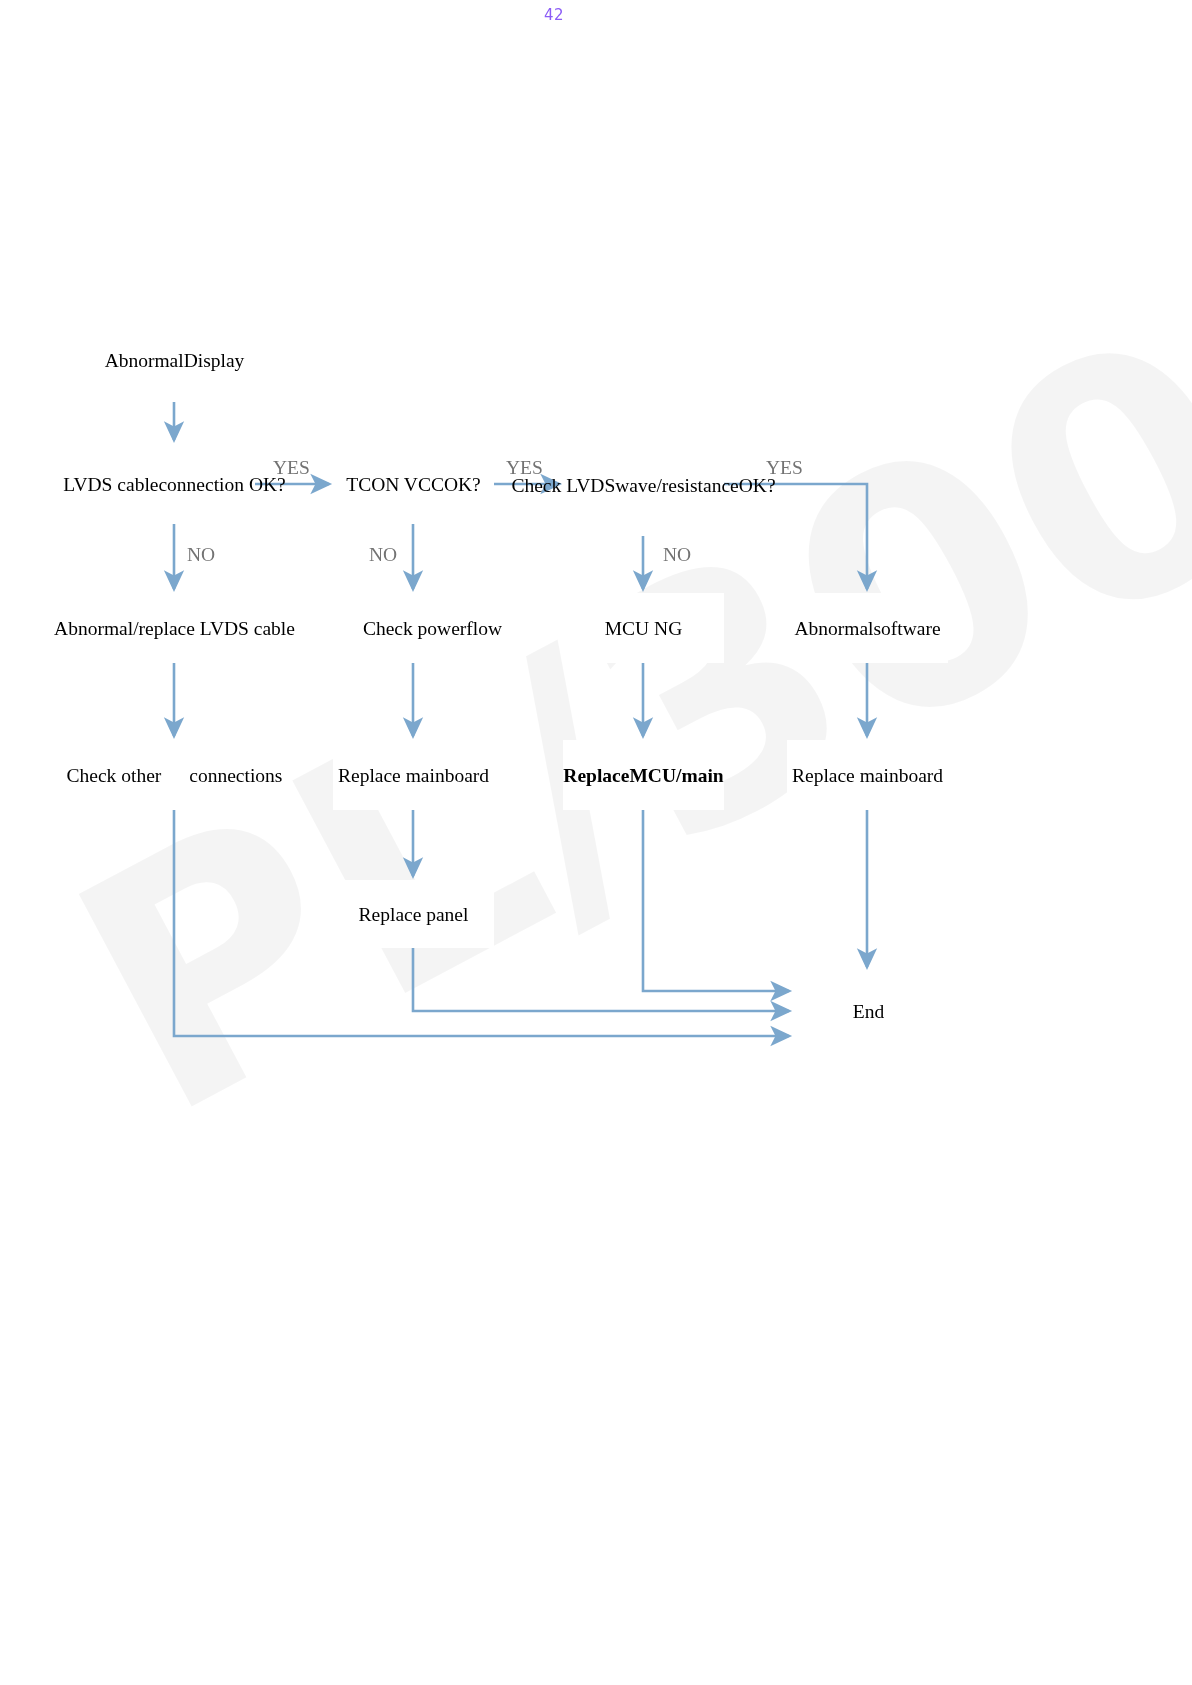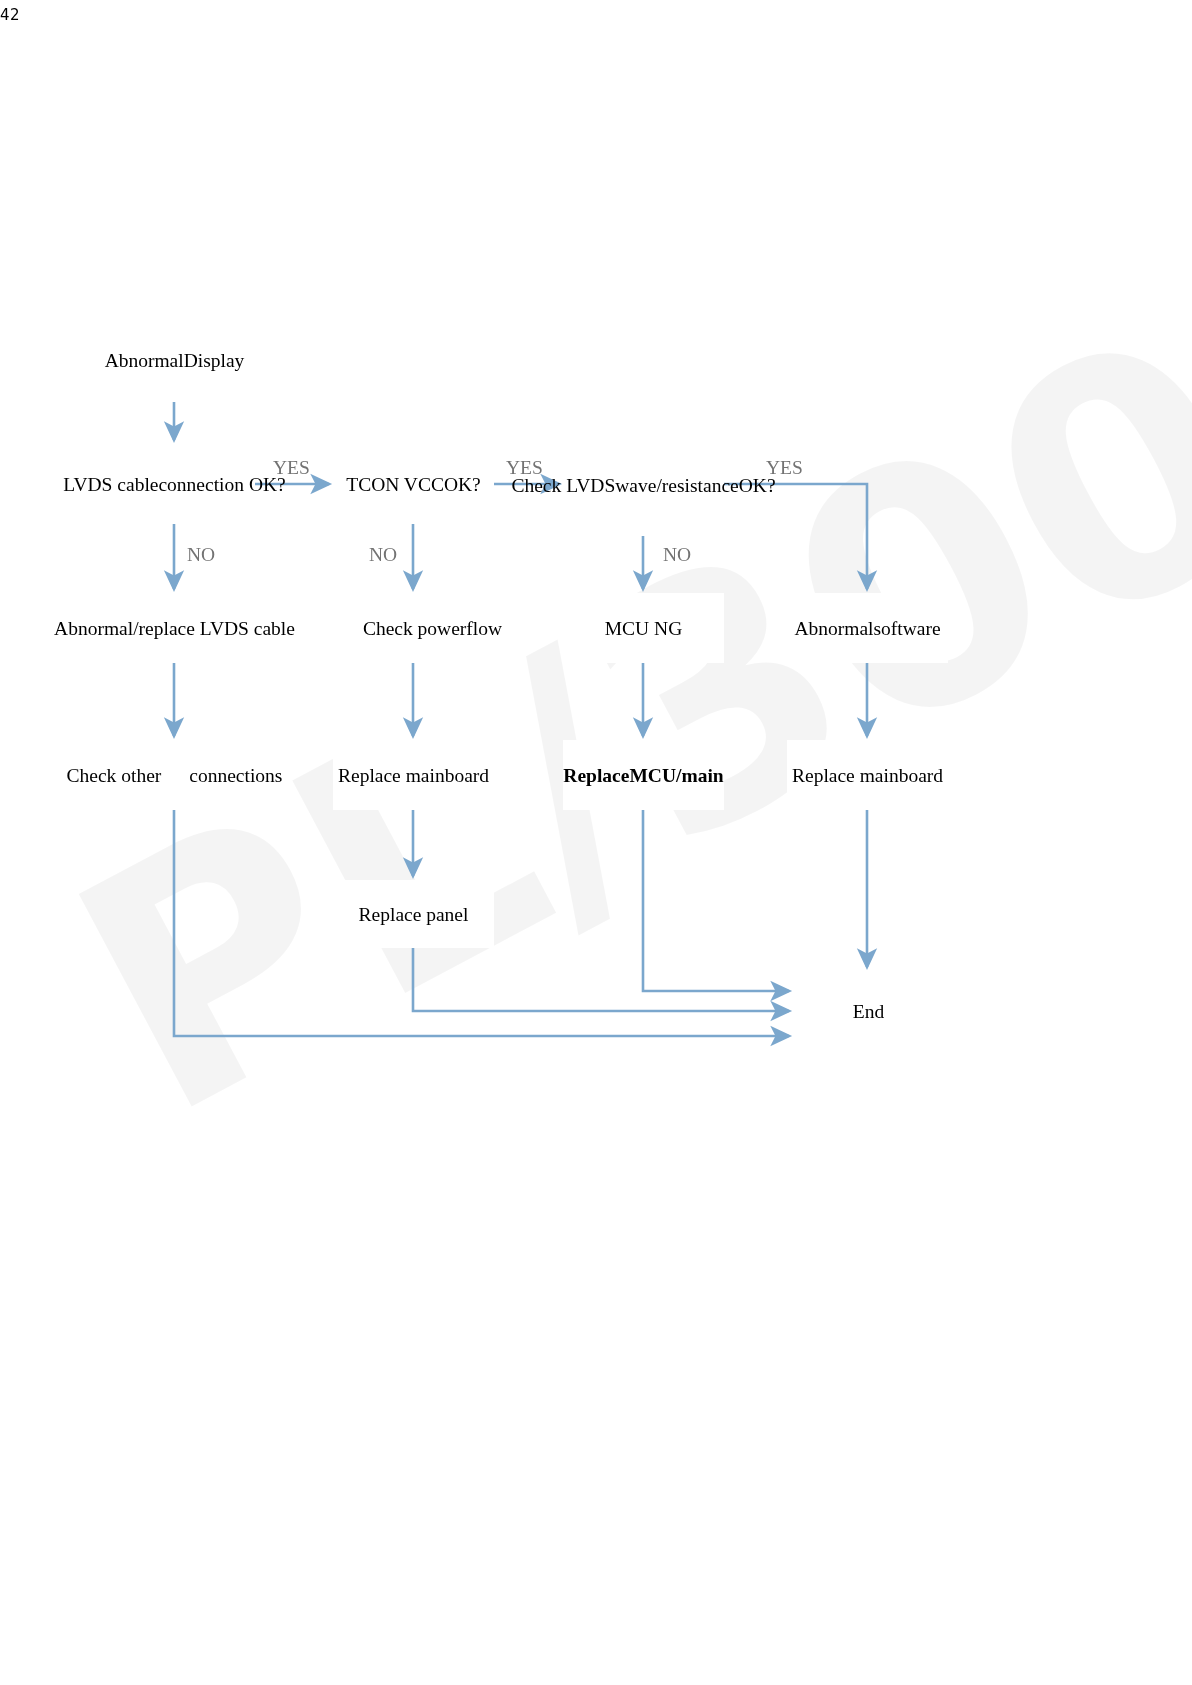--- a/index.html
+++ b/index.html
@@ -17,24 +17,24 @@
     height: 1685px;
     overflow: hidden;
     background: #ffffff;
   }
   
   #page-number {
     position: absolute;
     top: 6px;
     left: 0;
     width: 1108px;
-    text-align: left;
+    text-align: center;
     font-size: 15px;
     font-family: "DejaVu Sans", sans-serif;
-    color: #000000;
+    color: #8b5cf6;
     letter-spacing: 0.5px;
   }
   
   #watermark {
     position: absolute;
     left: 0;
     top: 0;
     width: 1192px;
     height: 1685px;
     pointer-events: none;

